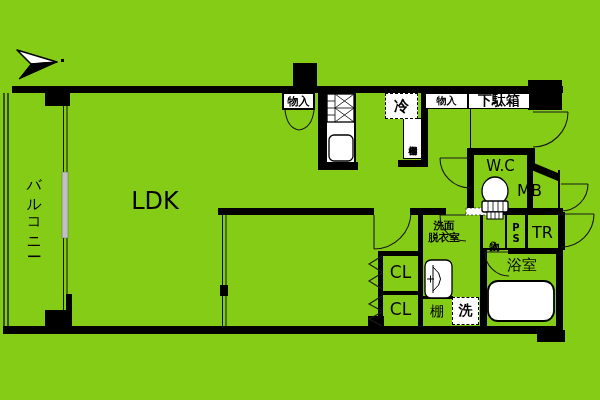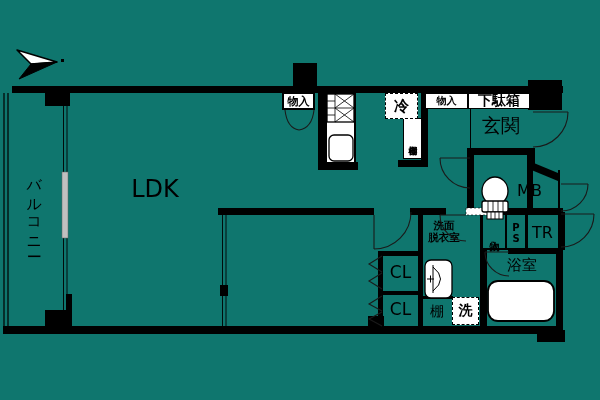--- a/index.html
+++ b/index.html
@@ -1,16 +1,16 @@
 <!DOCTYPE html>
 <html><head>
 <meta charset="utf-8">
 <style>
   html,body{margin:0;padding:0;background:#fff;}
-  .plan{position:relative;width:600px;height:400px;background:#0f766e;
+  .plan{position:relative;width:600px;height:400px;background:#84cc16;
         font-family:"DejaVu Sans","Liberation Sans",sans-serif;color:#000;overflow:hidden;}
   .w{position:absolute;background:#000;}
   .tl{position:absolute;background:#000;}
   .box{position:absolute;background:#fff;border:2px solid #000;box-sizing:border-box;
        display:flex;align-items:center;justify-content:center;}
   .box.thin{border-width:1.5px;}
   .box.dashed{border:1.5px dashed #000;}
   .lbl{position:absolute;display:flex;align-items:center;justify-content:center;
        text-align:center;white-space:nowrap;line-height:1.1;}
   .col{flex-direction:column;}
@@ -74,24 +74,24 @@
   </div>
   <div class="box dashed" style="left:385px;top:93px;width:33px;height:26px">
     <span class="b" style="font-size:15px">冷</span>
   </div>
   <div class="box dashed" style="left:452px;top:297px;width:27px;height:28px">
     <span class="b" style="font-size:14px">洗</span>
   </div>
   <div class="box" style="left:325px;top:92px;width:31px;height:72px"></div>
 
   <div class="lbl vert" style="left:22px;top:148px;width:24px;height:124px;font-size:15px;letter-spacing:3px">バルコニー</div>
-  <div class="lbl col" style="left:70px;top:162px;width:170px;height:54px">
+  <div class="lbl col" style="left:70px;top:174px;width:170px;height:54px">
     <span style="font-size:24px">LDK</span>
   </div>
-  <div class="lbl" style="left:472px;top:109px;width:58px;height:32px;font-size:19px">玄関</div>
+  <div class="lbl" style="left:474px;top:155px;width:53px;height:22px;font-size:15px">W.C</div>
   <div class="lbl" style="left:516px;top:179px;width:27px;height:24px;font-size:16px">MB</div>
   <div class="lbl vert b" style="left:484px;top:217px;width:21px;height:31px;font-size:10px">物入</div>
   <div class="lbl vert b" style="left:507px;top:217px;width:18px;height:31px;font-size:10px">PS</div>
   <div class="lbl" style="left:527px;top:216px;width:31px;height:33px;font-size:16px">TR</div>
   <div class="lbl" style="left:487px;top:254px;width:70px;height:22px;font-size:15px">浴室</div>
   <div class="lbl col b" style="left:421px;top:215px;width:46px;height:34px;font-size:10.5px">
     <span>洗面</span>
     <span>脱衣室</span>
   </div>
   <div class="lbl" style="left:383px;top:255px;width:35px;height:34px;font-size:17px">CL</div>

